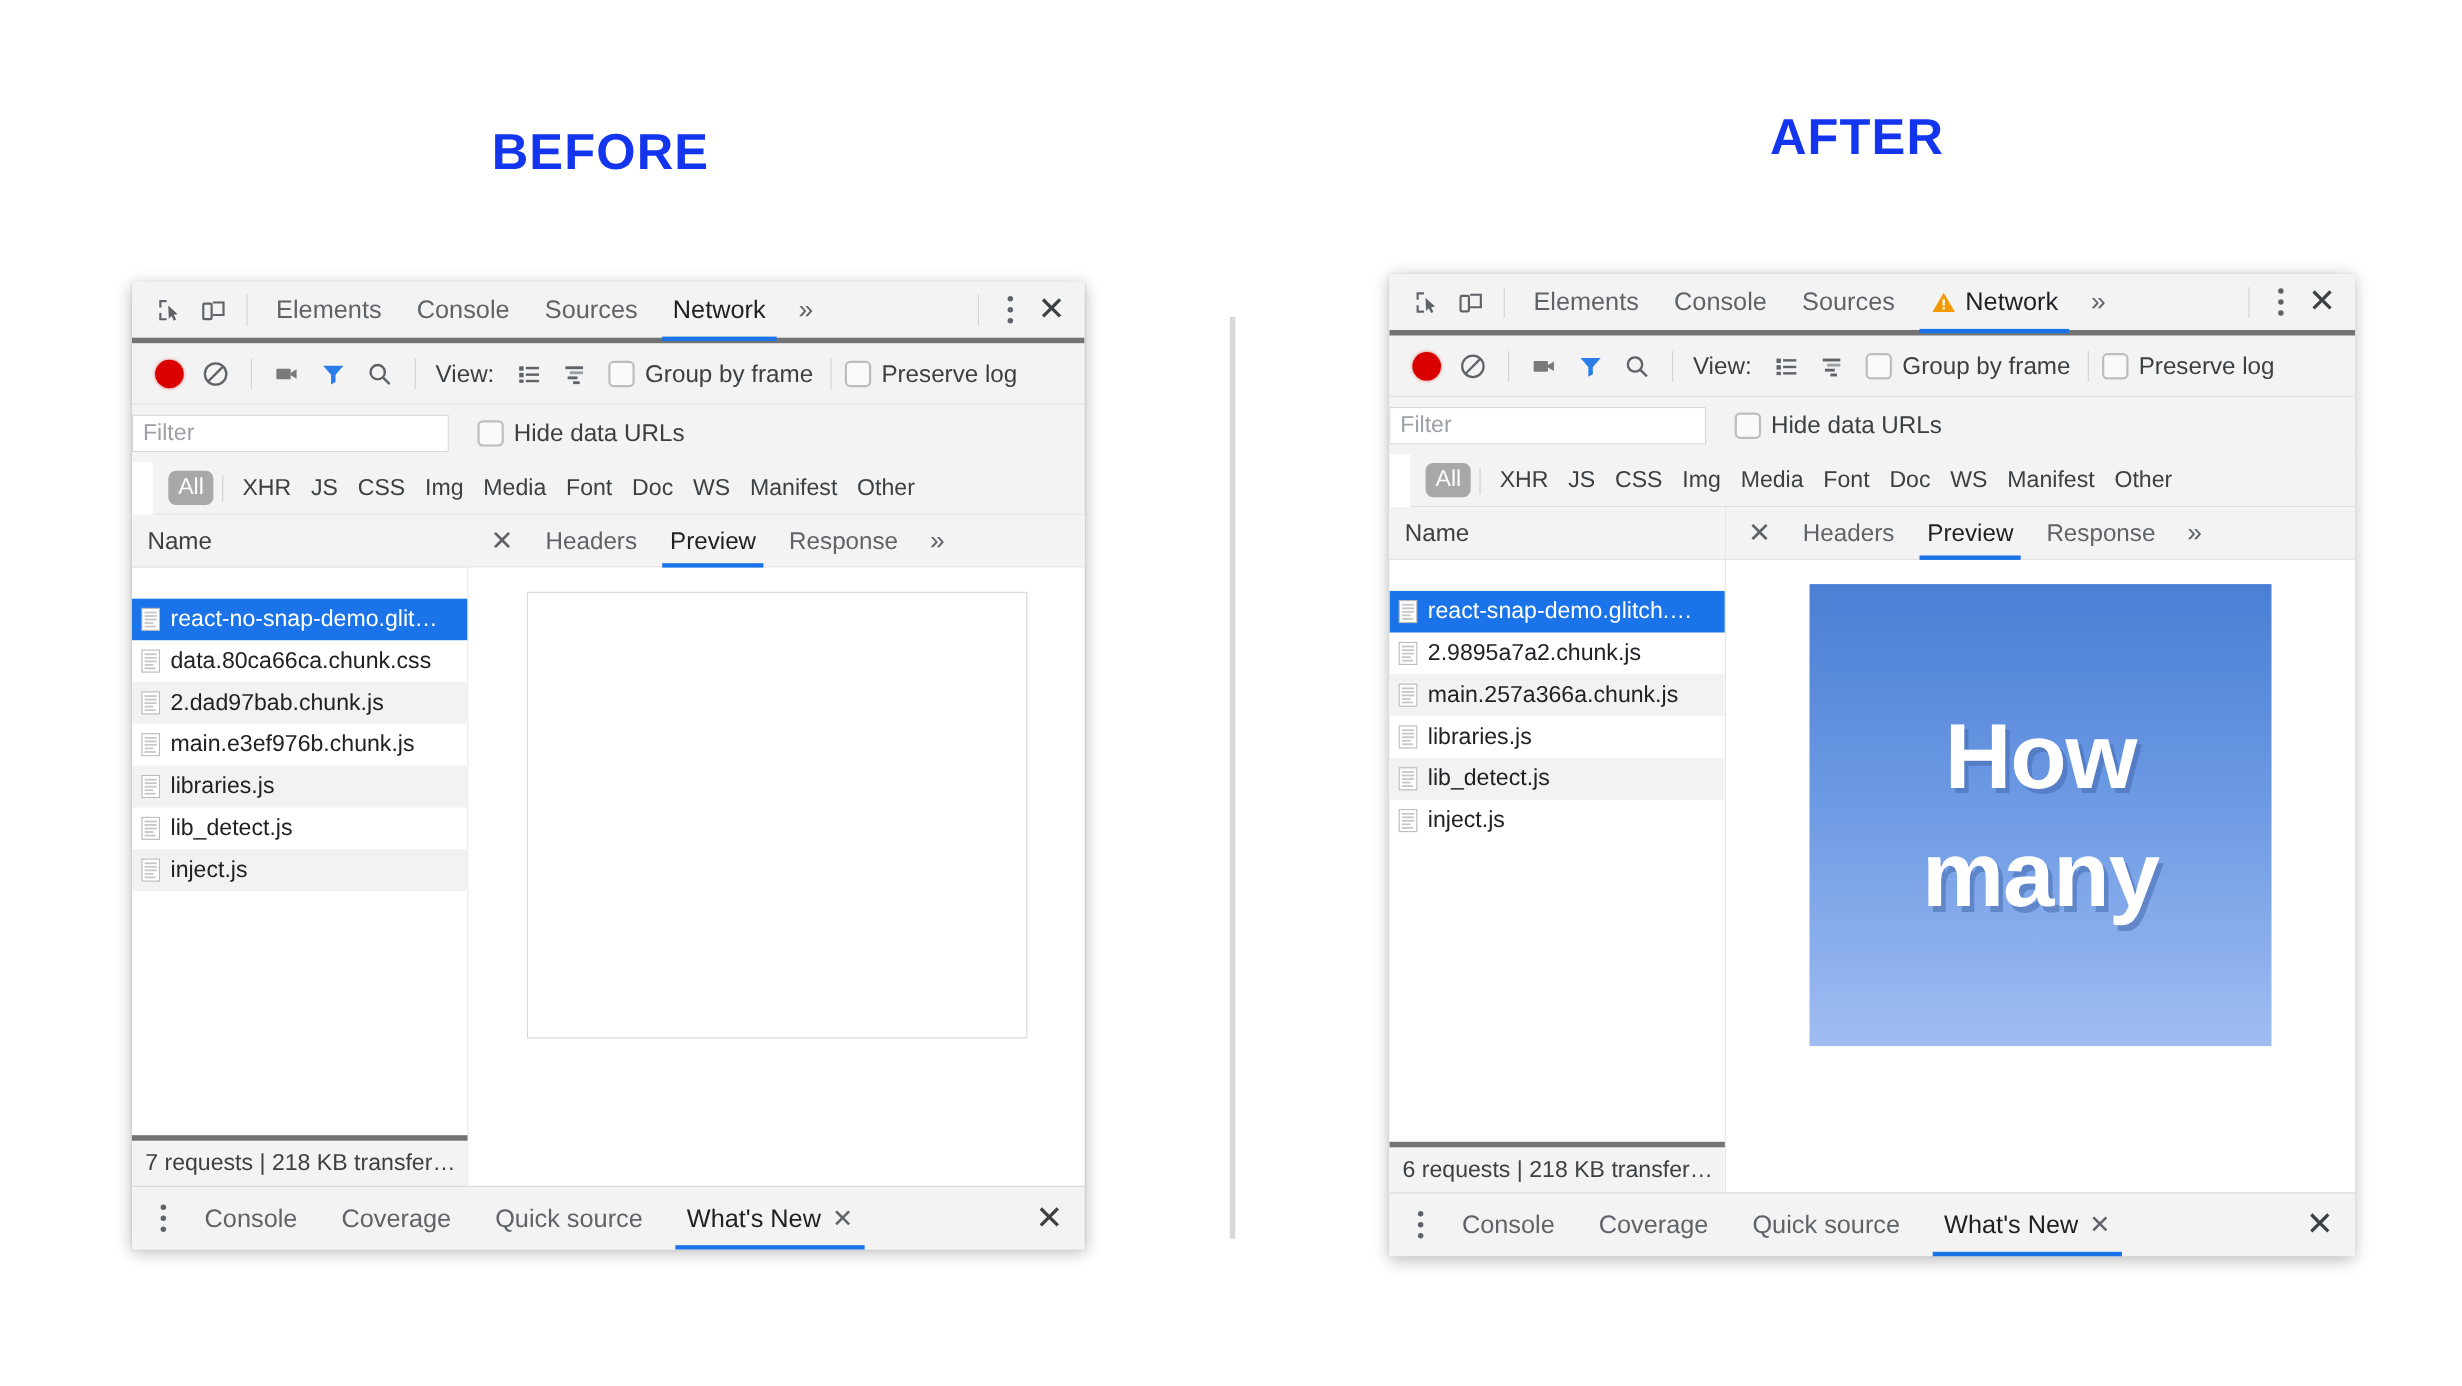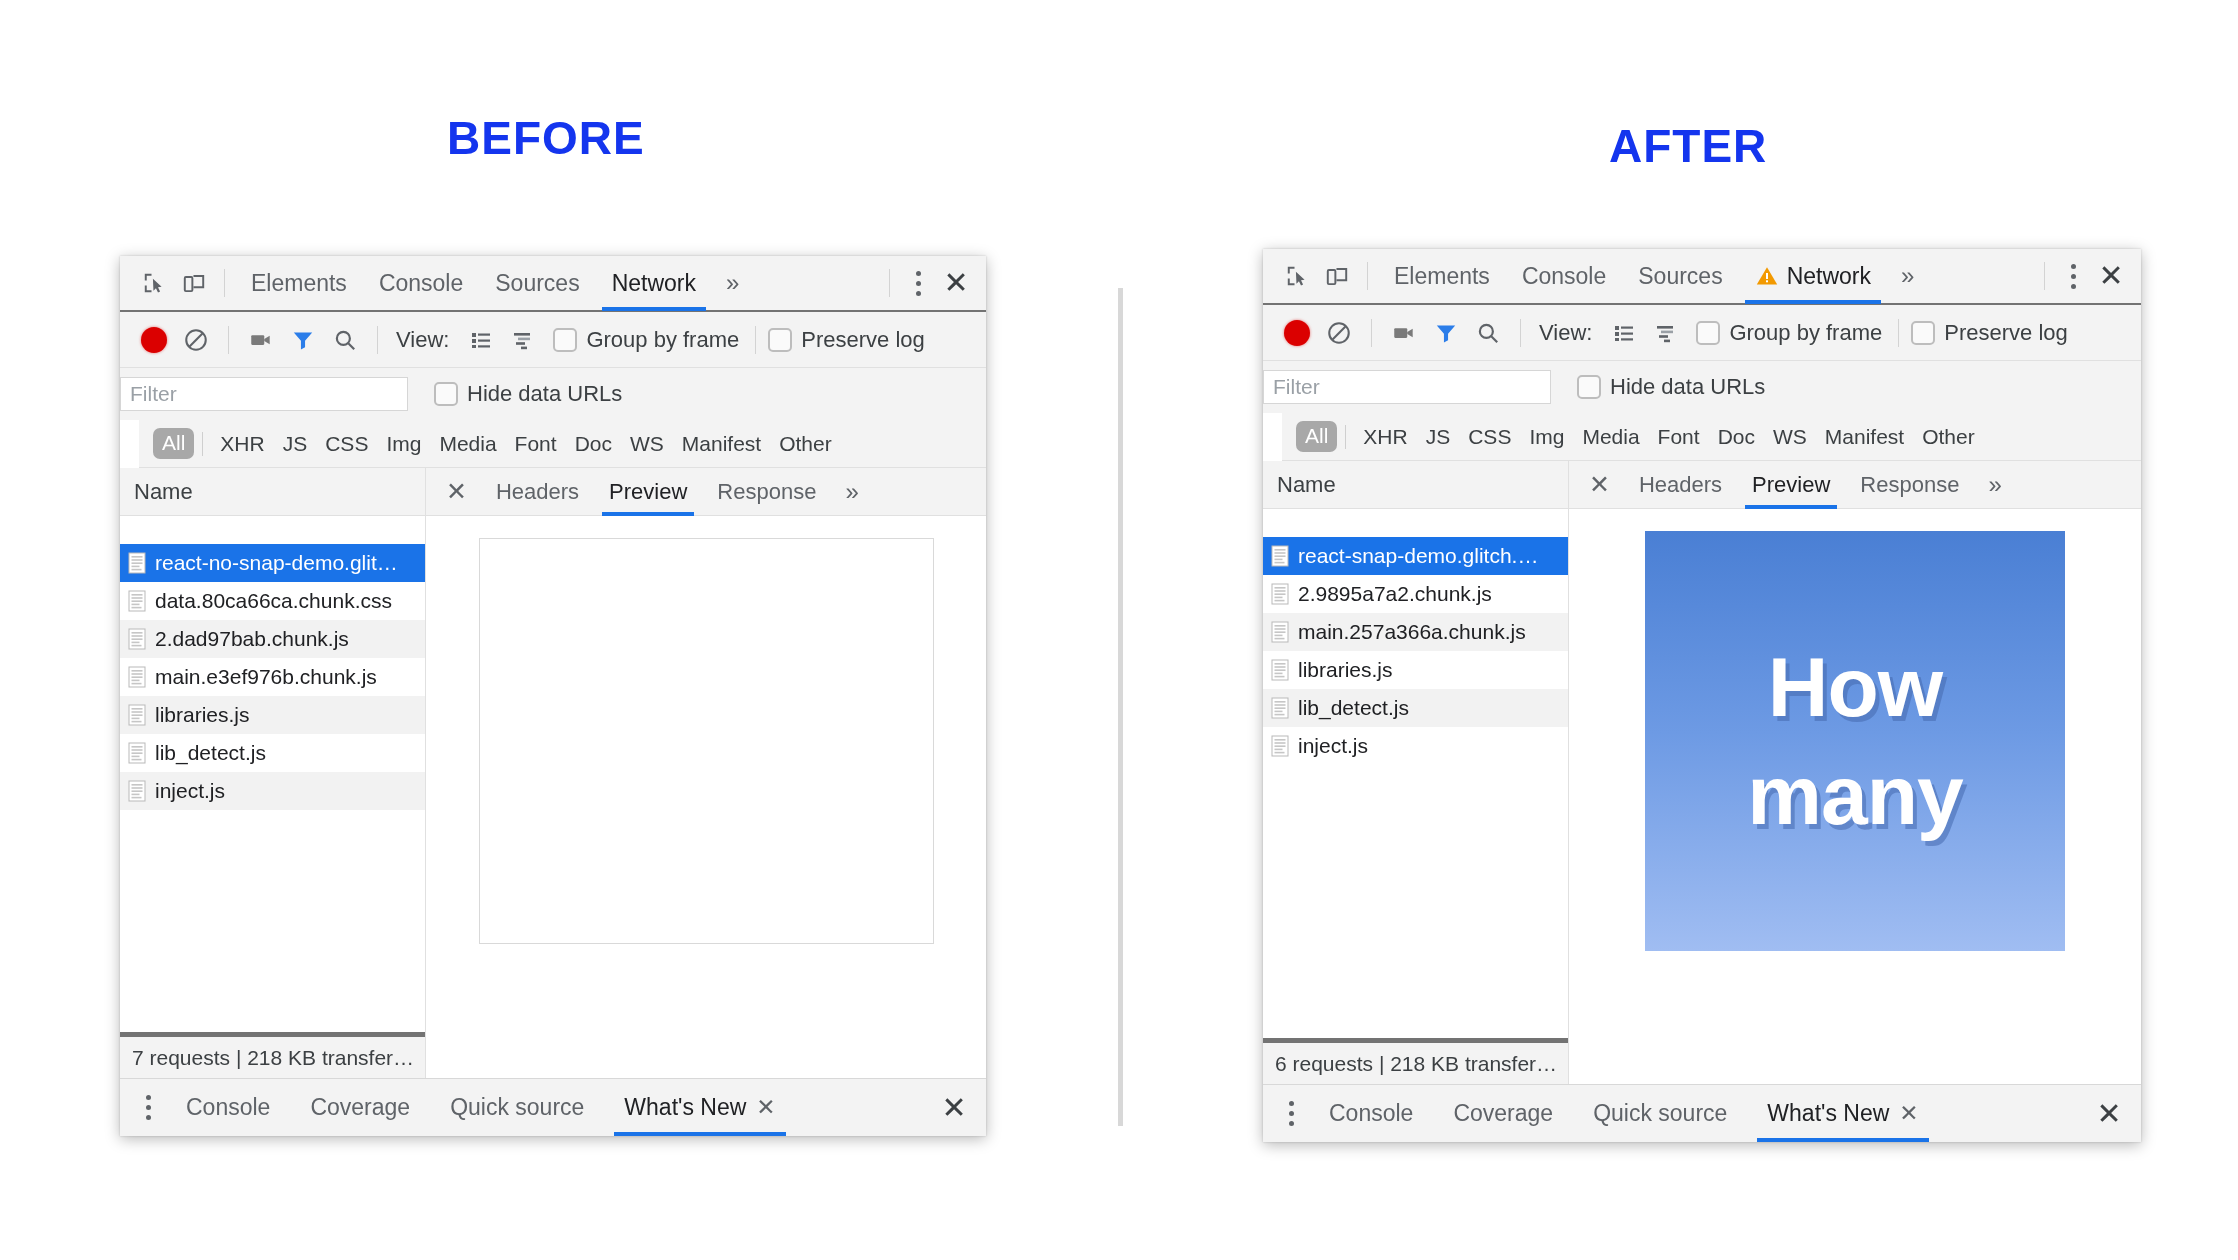--- a/index.html
+++ b/index.html
@@ -17,21 +17,21 @@
   
   .title {
     position: absolute;
     font-size: 46px;
     font-weight: 700;
     letter-spacing: 1px;
     color: #1435ee;
     white-space: nowrap;
   }
   #title-before { left: 447px; top: 111px; }
-  #title-after  { left: 1609px; top: 119px; }
+  #title-after  { left: 1609px; top: 97px; }
 
   
   .center-divider {
     position: absolute;
     left: 1118px; top: 288px;
     width: 5px; height: 838px;
     background: #d8d8d8;
   }
 
   
@@ -46,21 +46,21 @@
     color: #3c4043;
   }
   #devtools-before { left: 120px; top: 256px; width: 866px; height: 880px; }
   #devtools-after  { left: 1263px; top: 249px; width: 878px; height: 893px; }
 
   
   .tabbar {
     display: flex; align-items: center;
     height: 56px; flex: 0 0 56px;
     background: #f3f3f3;
-    border-bottom: 2px solid #737373;
+    border-bottom: 5px solid #737373;
     padding: 0 10px 0 14px;
     position: relative;
   }
   .icon-btn {
     display: flex; align-items: center; justify-content: center;
     width: 40px; height: 40px; flex: 0 0 auto;
   }
   .vsep { width: 1px; height: 28px; background: #d3d3d3; margin: 0 10px; flex: 0 0 1px; }
   .tab {
     position: relative;

